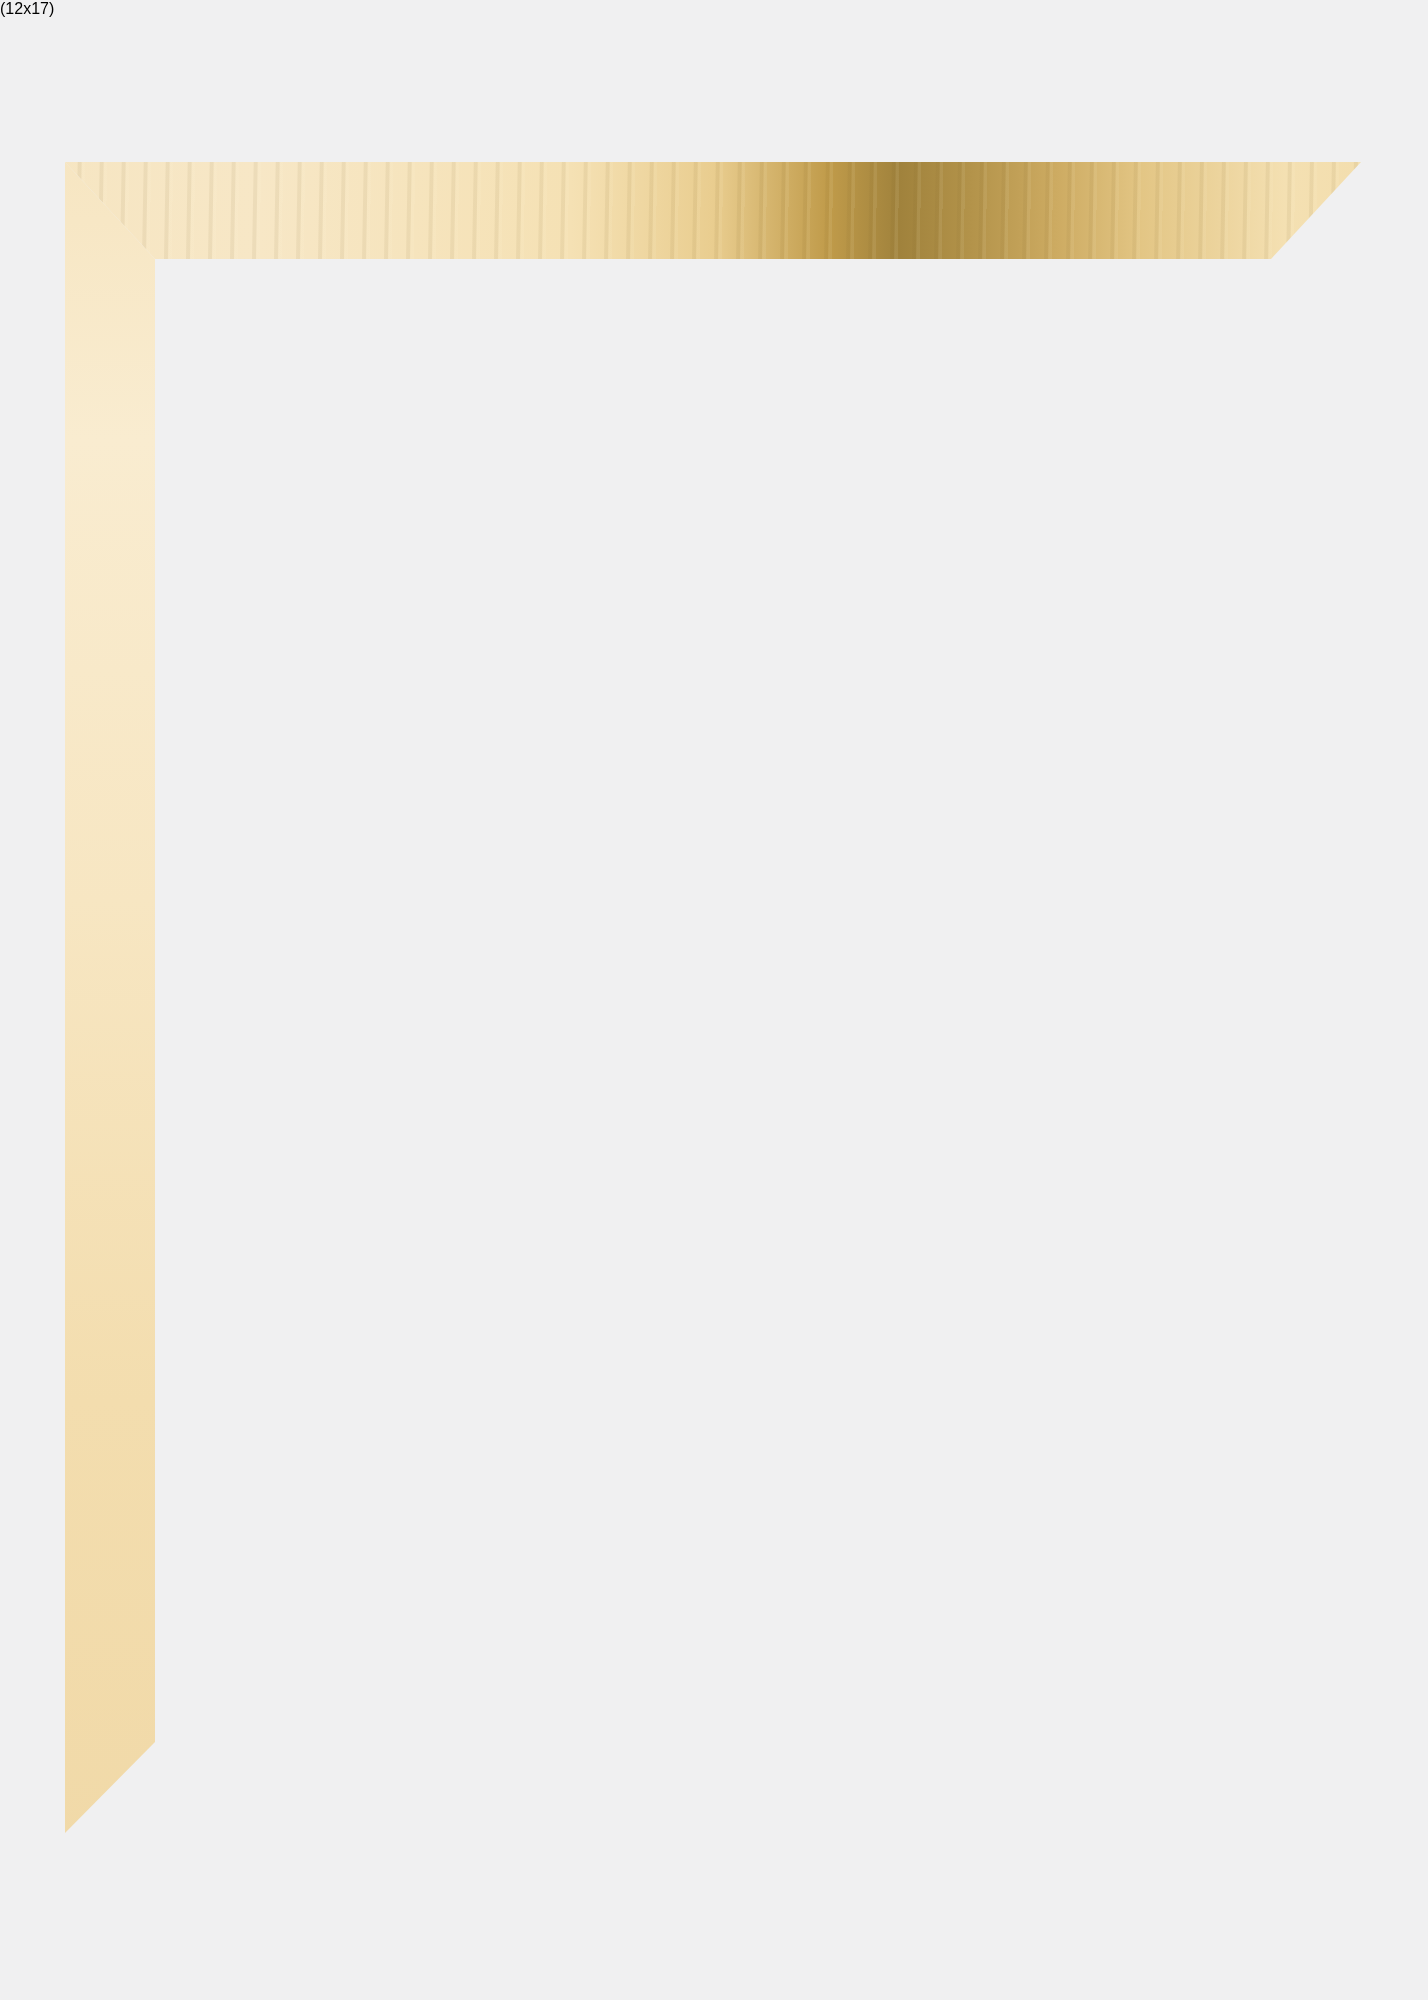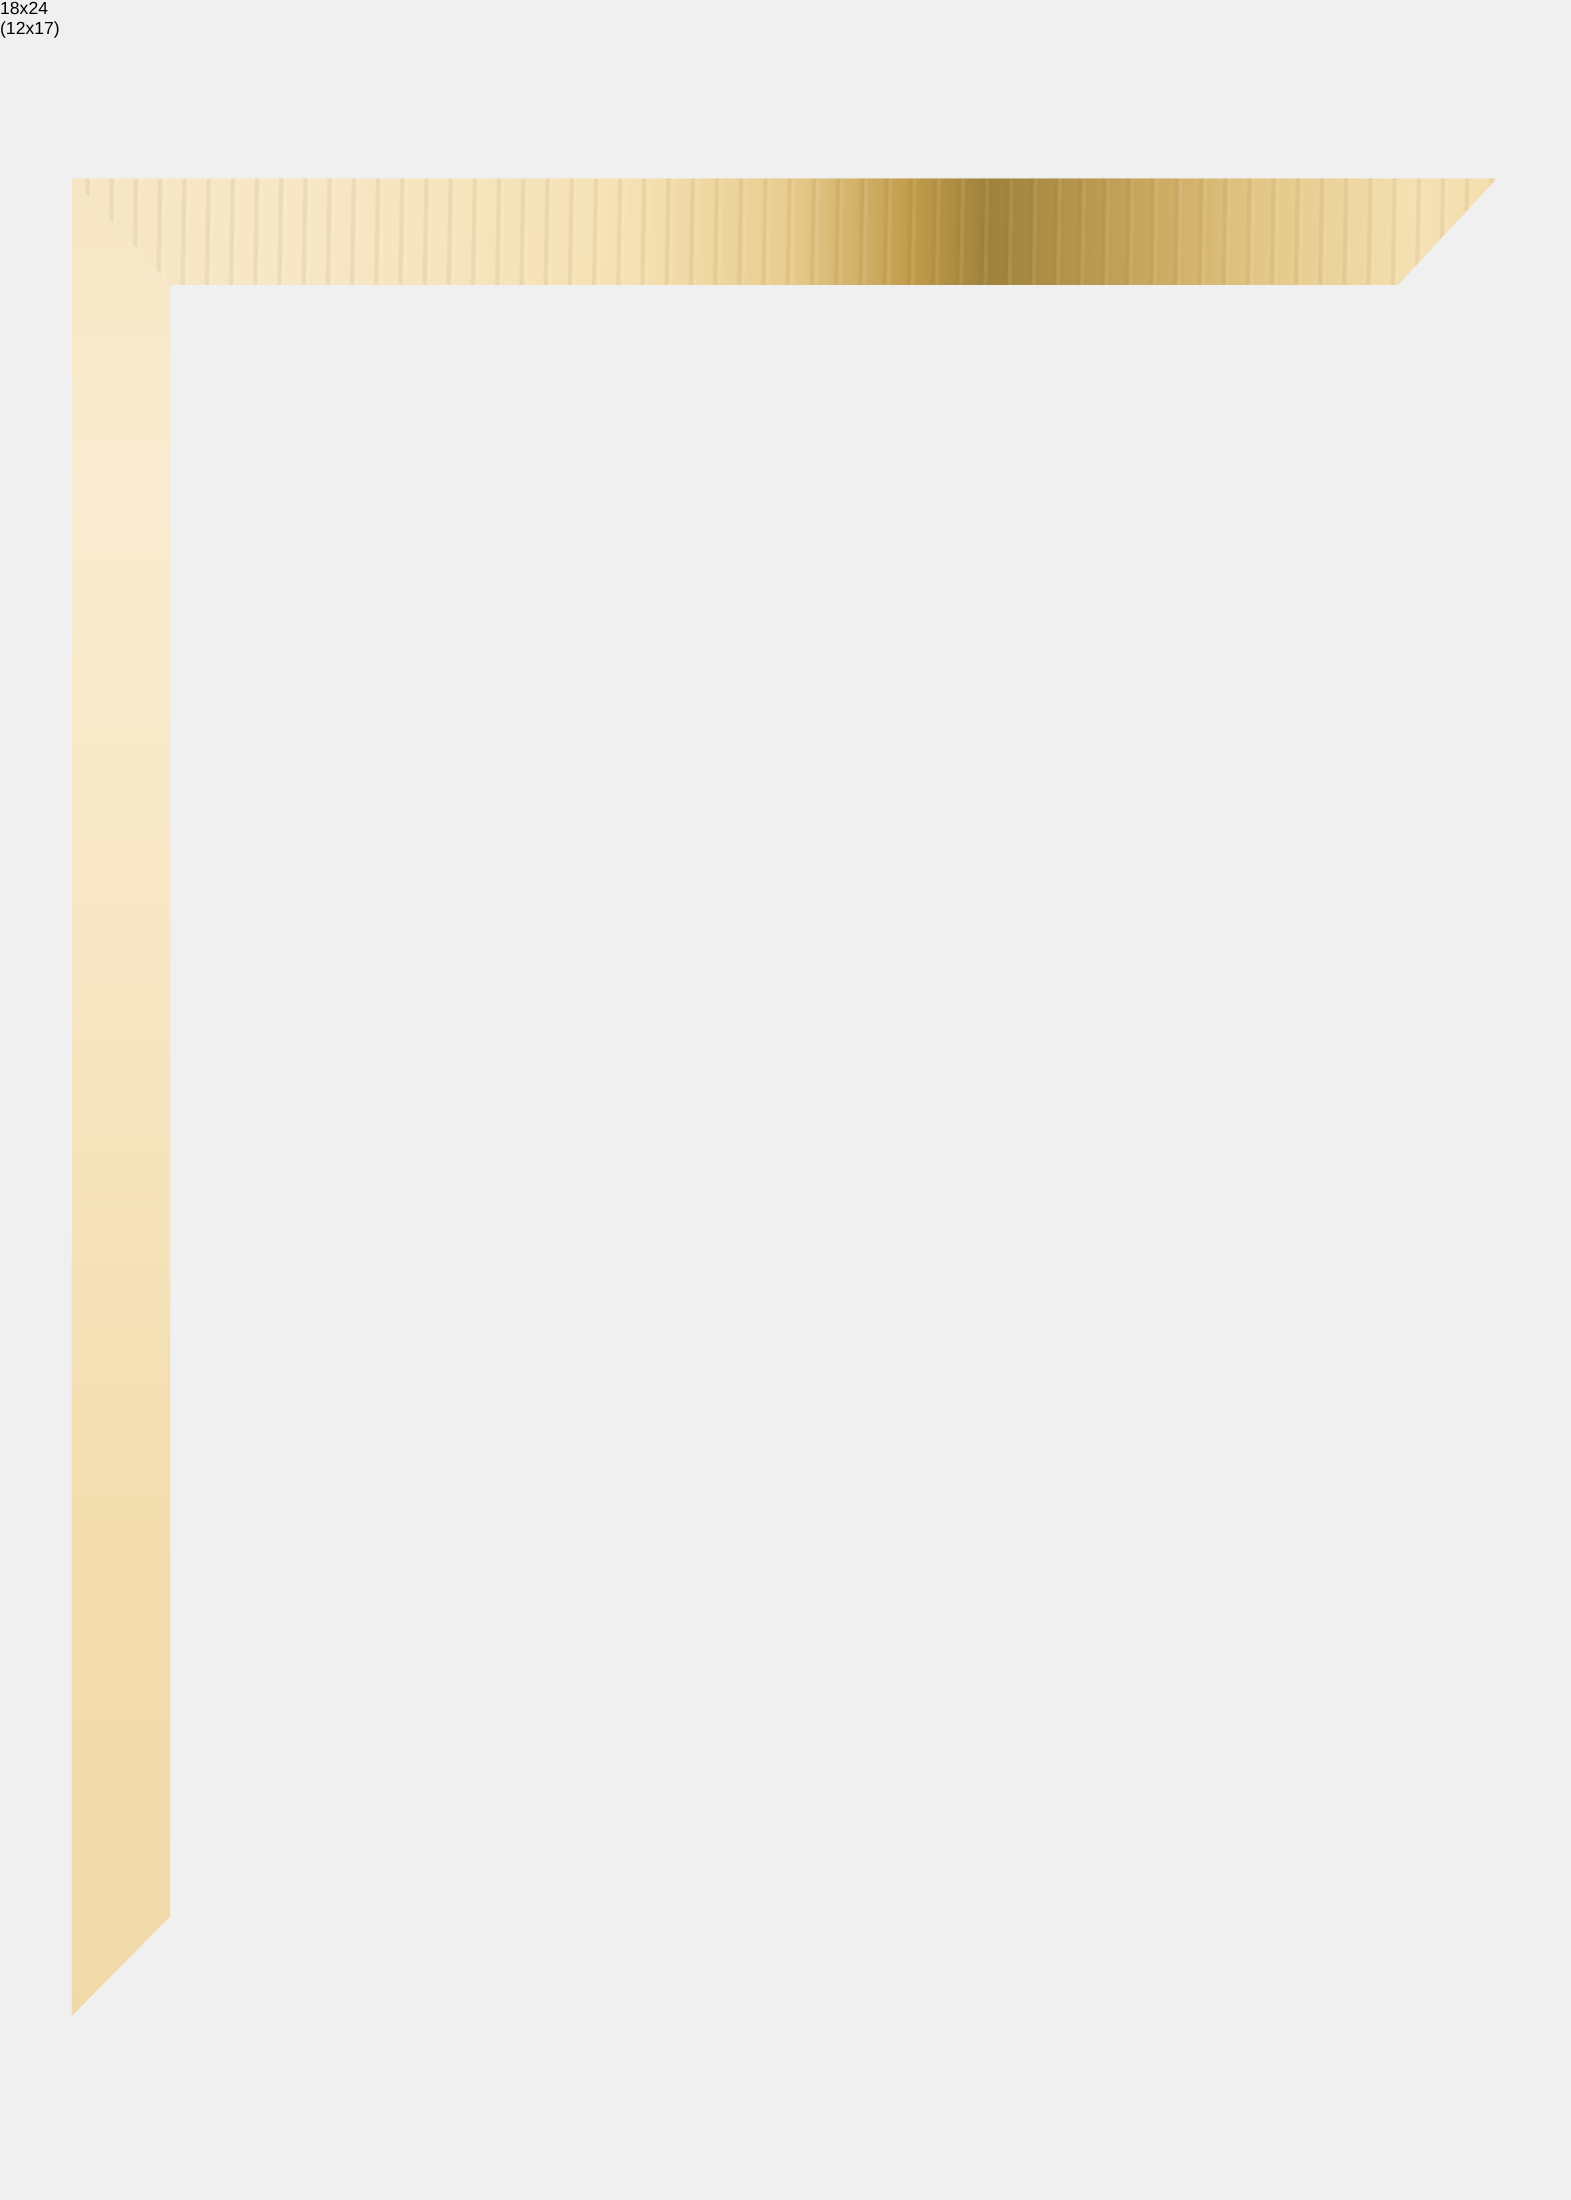--- a/index.html
+++ b/index.html
@@ -140,21 +140,20 @@
   <div class="bar bar-top-streaks"></div>
   <div class="bar bar-left"></div>
   <div class="bar bar-right"></div>
   <div class="bar bar-bottom"></div>
   <div class="bar bar-bottom-streaks"></div>
   <div class="frame-outline"></div>
 
   <div class="mat"></div>
 
   <div class="opening">
-    <div class="size-main">18x24</div>
     <div class="size-inner">(12x17)</div>
   </div>
 
   <div class="sample">
     <div class="sp gray-wedge"></div>
     <div class="sp halo halo-top-upper"></div>
     <div class="sp halo halo-bottom-upper"></div>
     <div class="sp halo halo-left-lower"></div>
     <div class="sp halo halo-right-lower"></div>
     <div class="sp lower-face"></div>

